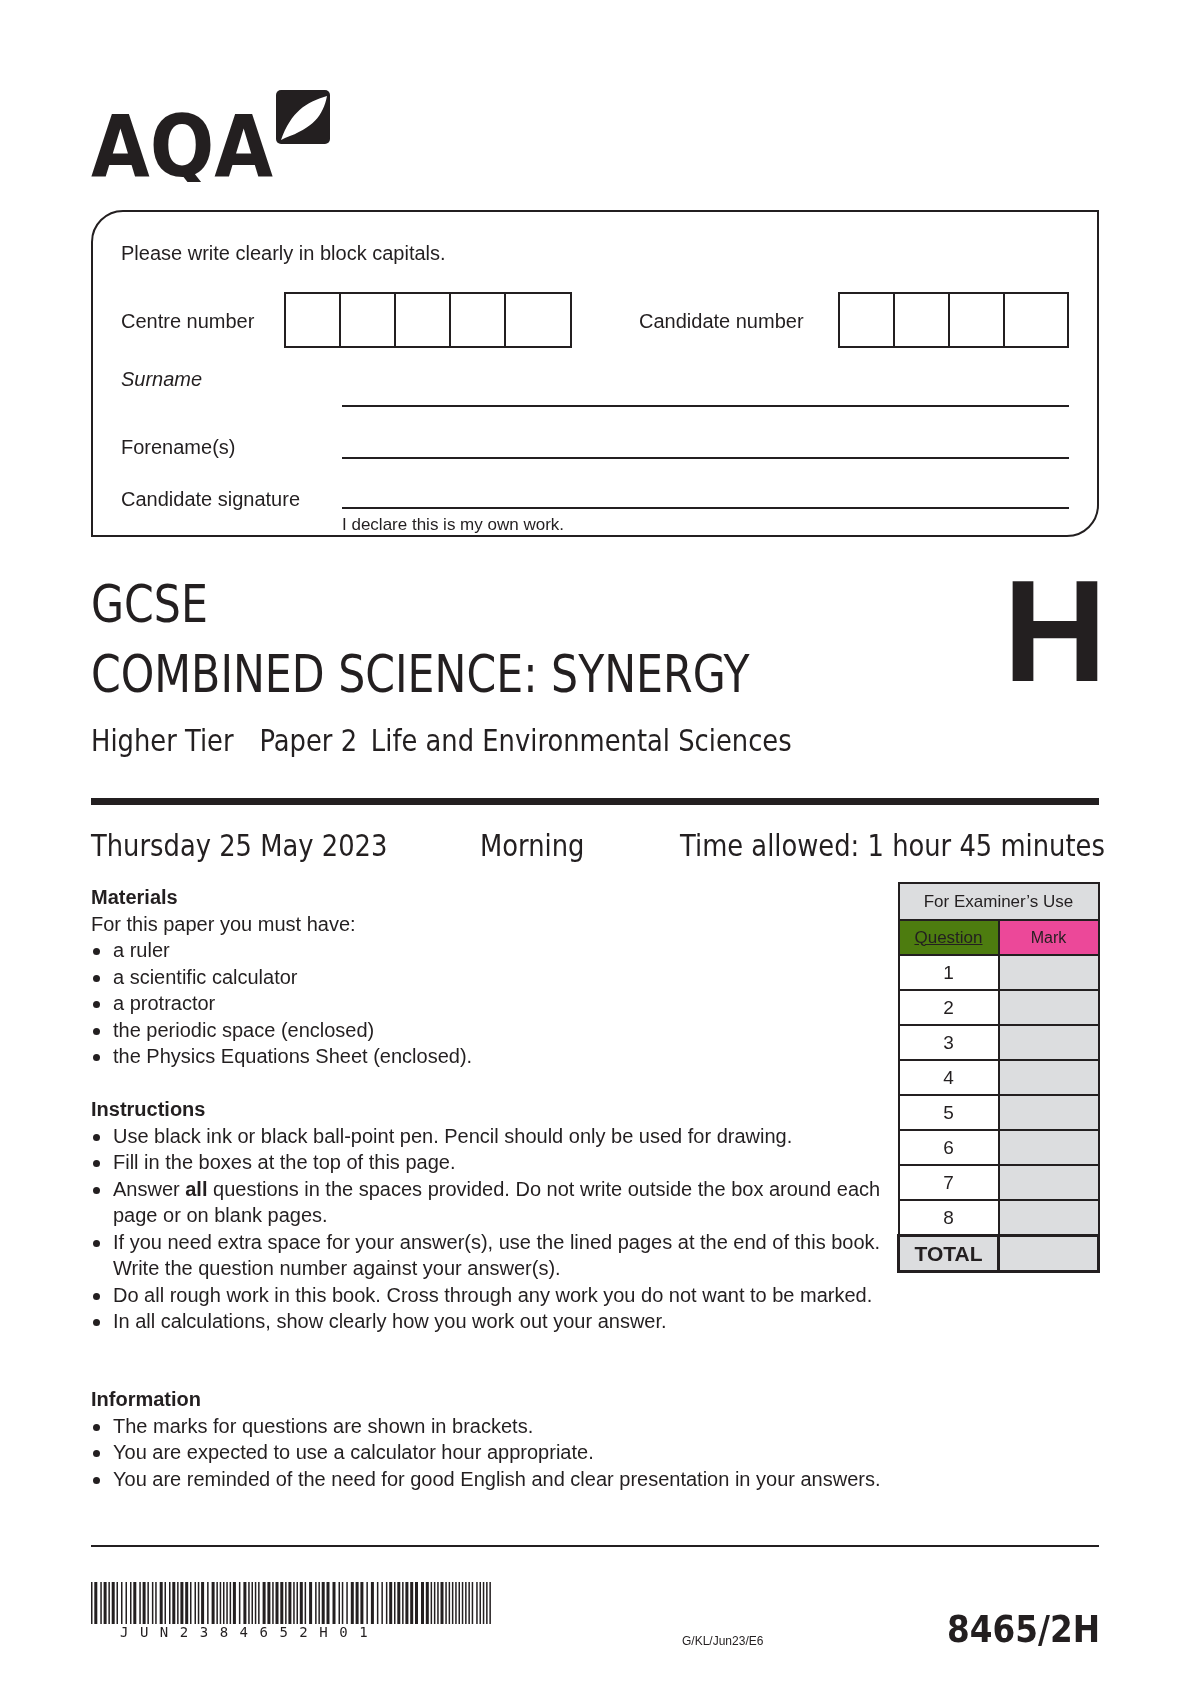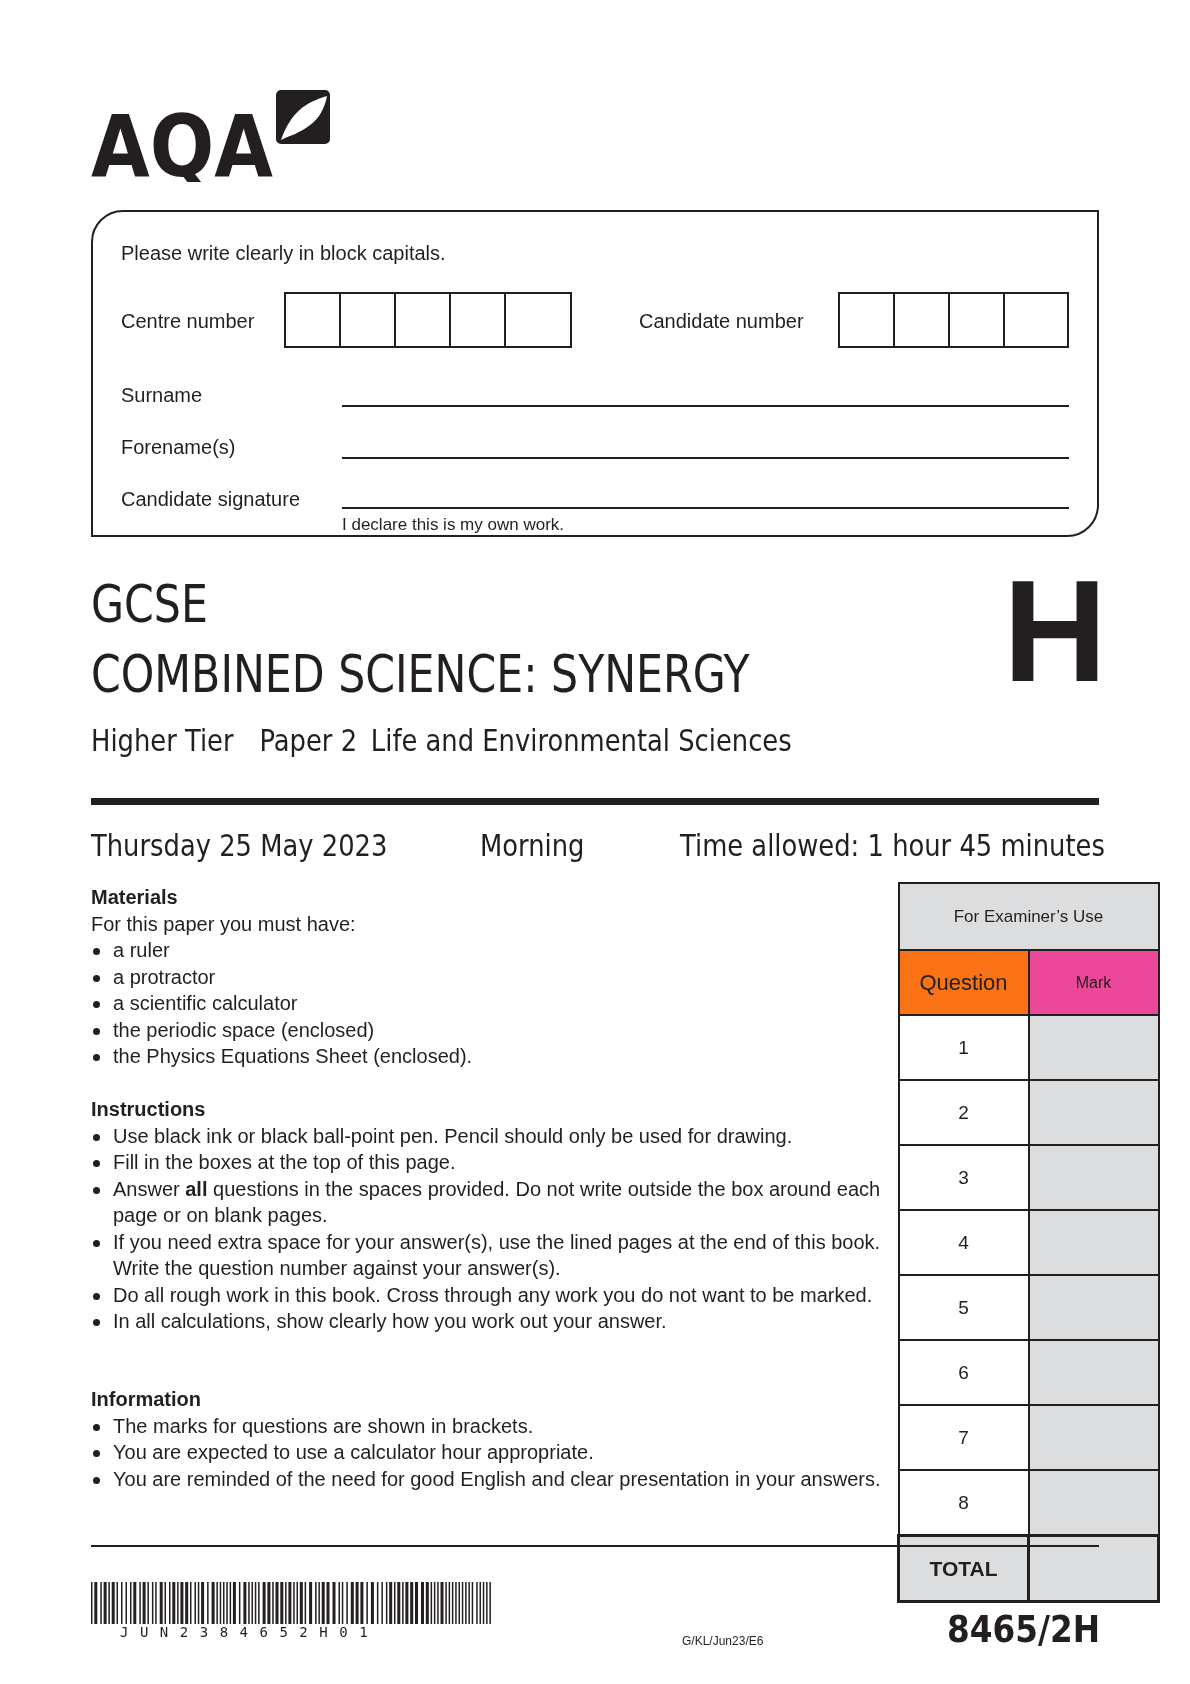--- a/index.html
+++ b/index.html
@@ -35,25 +35,25 @@
   .section h3 { margin: 0; font-size: 20px; font-weight: bold; line-height: 26.5px; }
   .bullets { list-style: none; margin: 0; padding: 0; }
   .bullets li { position: relative; padding-left: 22px; }
   .bullets li::before { content: ""; position: absolute; left: 2px; top: 11px; width: 7px; height: 7px; border-radius: 50%; background: #231f20; }
   #materials { top: 884px; width: 720px; }
   #instructions { top: 1096px; width: 790px; }
   #information { top: 1386px; width: 900px; }
 
   
   #exam-table { left: 897px; top: 882px; border-collapse: collapse; border: 2px solid #231f20; font-size: 17px; }
-  #exam-table td { border: 2px solid #231f20; text-align: center; height: 33px; padding: 15px; }
+  #exam-table td { border: 2px solid #231f20; text-align: center; height: 33px; padding: 0; }
   #exam-table .head { background: #dcdddf; height: 35px; }
   #exam-table .q { width: 98px; background: #ffffff; font-size: 19px; }
   #exam-table .m { width: 98px; background: #dcdddf; }
-  #exam-table .qh { background: #f97316; font-size: 22px; }
+  #exam-table .qh { background: #4d7c0f; font-size: 17px; text-decoration: underline; }
   #exam-table .mh { background: #ec4899; font-size: 16px; }
   #exam-table .total { background: #dcdddf; font-weight: bold; font-size: 21px; border-width: 3px; }
   #exam-table .total-m { background: #dcdddf; border-width: 3px; }
 
   #bottom-rule { left: 91px; top: 1545px; width: 1008px; height: 2px; background: #231f20; }
 
   
   #barcode { left: 91px; top: 1582px; width: 406px; height: 42px; }
   #barcode-text { left: 120px; top: 1624px; font-family: "DejaVu Sans Mono", monospace; font-size: 14px; letter-spacing: 11.5px; white-space: nowrap; }
   #ref-code { left: 682px; top: 1634px; font-size: 12px; white-space: nowrap; }
@@ -85,21 +85,21 @@
 </div>
 
 <div class="abs form-text" style="left:639px; top:310px;">Candidate number</div>
 <div class="abs digit-boxes" style="left:838px; top:292px; width:231px;">
   <div class="digit-box"></div>
   <div class="digit-box"></div>
   <div class="digit-box"></div>
   <div class="digit-box" style="flex:1"></div>
 </div>
 
-<div class="abs form-text" style="left:121px; top:384px;">Surname</div>
+<div class="abs form-text" style="left:121px; top:368px;font-style:italic;">Surname</div>
 <div class="abs write-line" style="left:342px; top:405px; width:727px;"></div>
 
 <div class="abs form-text" style="left:121px; top:436px;">Forename(s)</div>
 <div class="abs write-line" style="left:342px; top:457px; width:727px;"></div>
 
 <div class="abs form-text" style="left:121px; top:488px;">Candidate signature</div>
 <div class="abs write-line" style="left:342px; top:507px; width:727px;"></div>
 <div class="abs" style="left:342px; top:515px; font-size:17px;">I declare this is my own work.</div>
 
 <div id="gcse" class="abs cond">GCSE</div>
@@ -114,22 +114,22 @@
   <span class="date-item" style="left:0;">Thursday 25 May 2023</span>
   <span class="date-item" style="left:389px;">Morning</span>
   <span class="date-item" style="left:589px;">Time allowed: 1 hour 45 minutes</span>
 </div>
 
 <div id="materials" class="abs section">
   <h3>Materials</h3>
   <div>For this paper you must have:</div>
   <ul class="bullets">
     <li>a ruler</li>
+    <li>a scientific calculator</li>
     <li>a protractor</li>
-    <li>a scientific calculator</li>
     <li>the periodic space (enclosed)</li>
     <li>the Physics Equations Sheet (enclosed).</li>
   </ul>
 </div>
 
 <div id="instructions" class="abs section">
   <h3>Instructions</h3>
   <ul class="bullets">
     <li><span>Use black ink or black ball-point pen.  Pencil should only be used for drawing.</span></li>
     <li><span>Fill in the boxes at the top of this page.</span></li>

